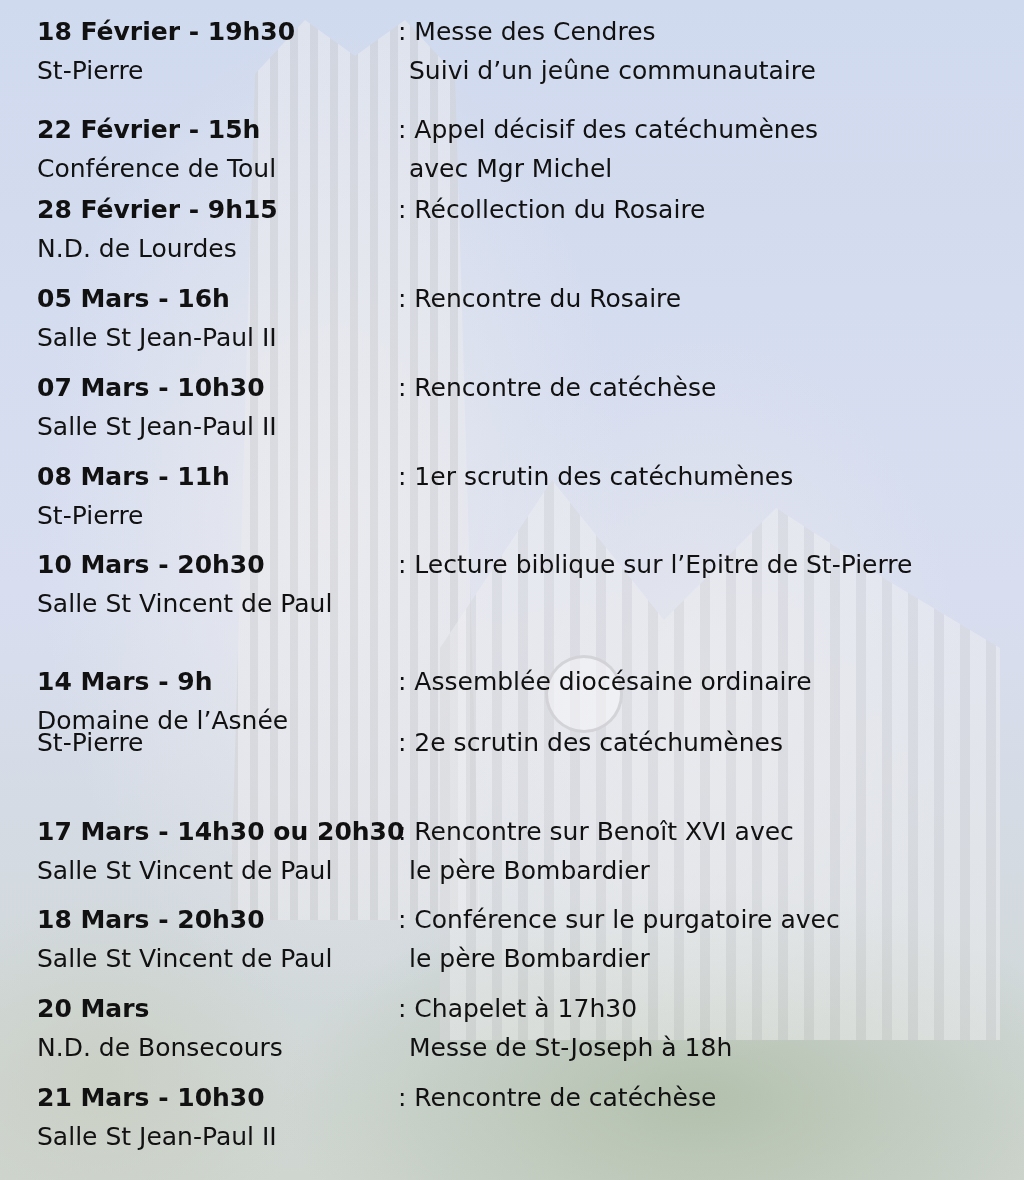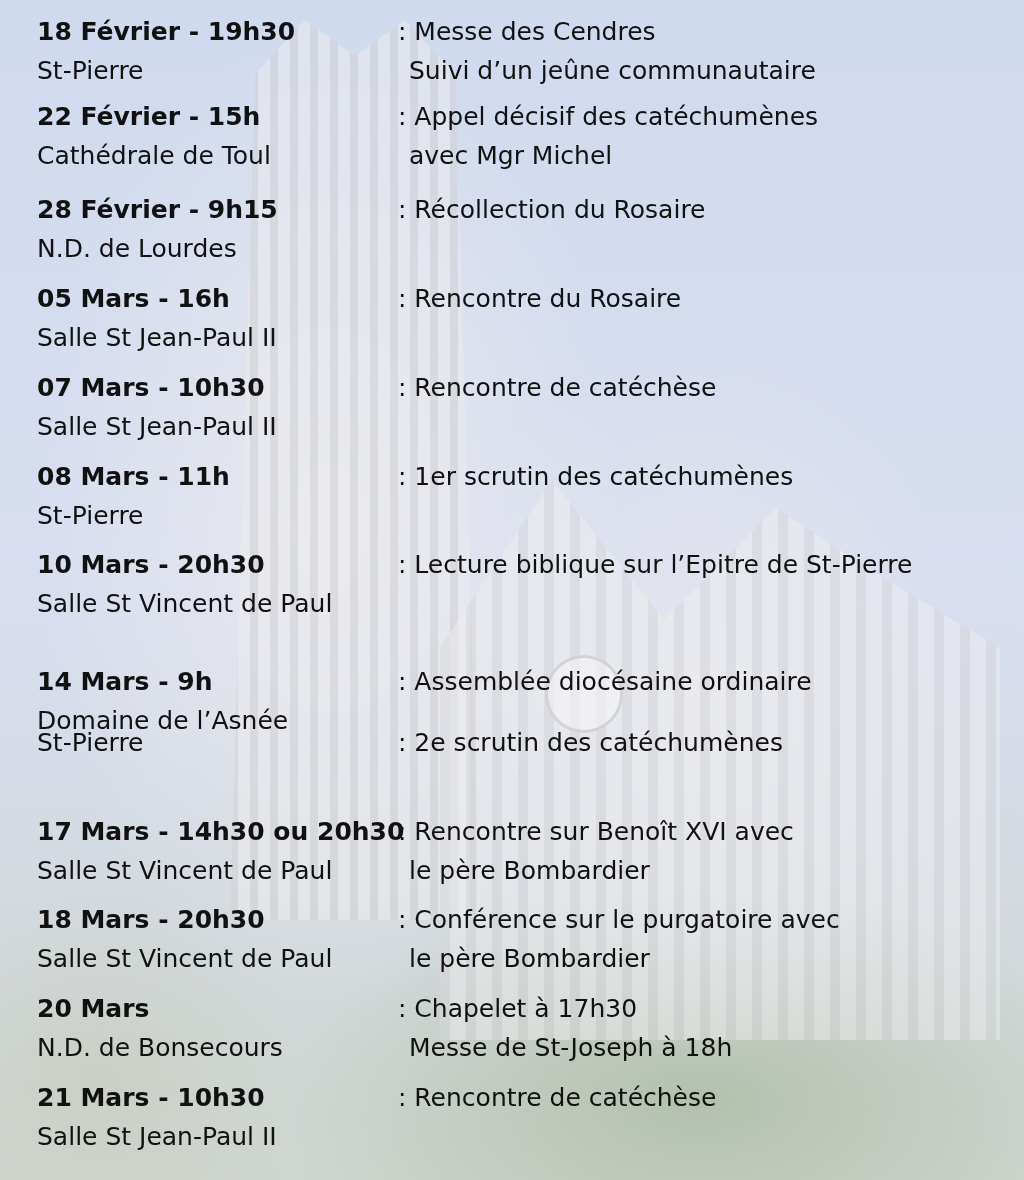--- a/index.html
+++ b/index.html
@@ -54,24 +54,24 @@
   <div class="event" style="top:12px">
     <div class="left">
         <span class="line date">18 Février - 19h30</span>
         <span class="line">St-Pierre</span>
       </div>
     <div class="right">
         <span class="line">: Messe des Cendres</span>
         <span class="line indent">Suivi d’un jeûne communautaire</span>
       </div>
   </div>
-  <div class="event" style="top:97px">
+  <div class="event" style="top:110px">
     <div class="left">
         <span class="line date">22 Février - 15h</span>
-        <span class="line">Cathédrale de Toul</span>
+        <span class="line">Conférence de Toul</span>
       </div>
     <div class="right">
         <span class="line">: Appel décisif des catéchumènes</span>
         <span class="line indent">avec Mgr Michel</span>
       </div>
   </div>
   <div class="event" style="top:190px">
     <div class="left">
         <span class="line date">28 Février - 9h15</span>
         <span class="line">N.D. de Lourdes</span>

